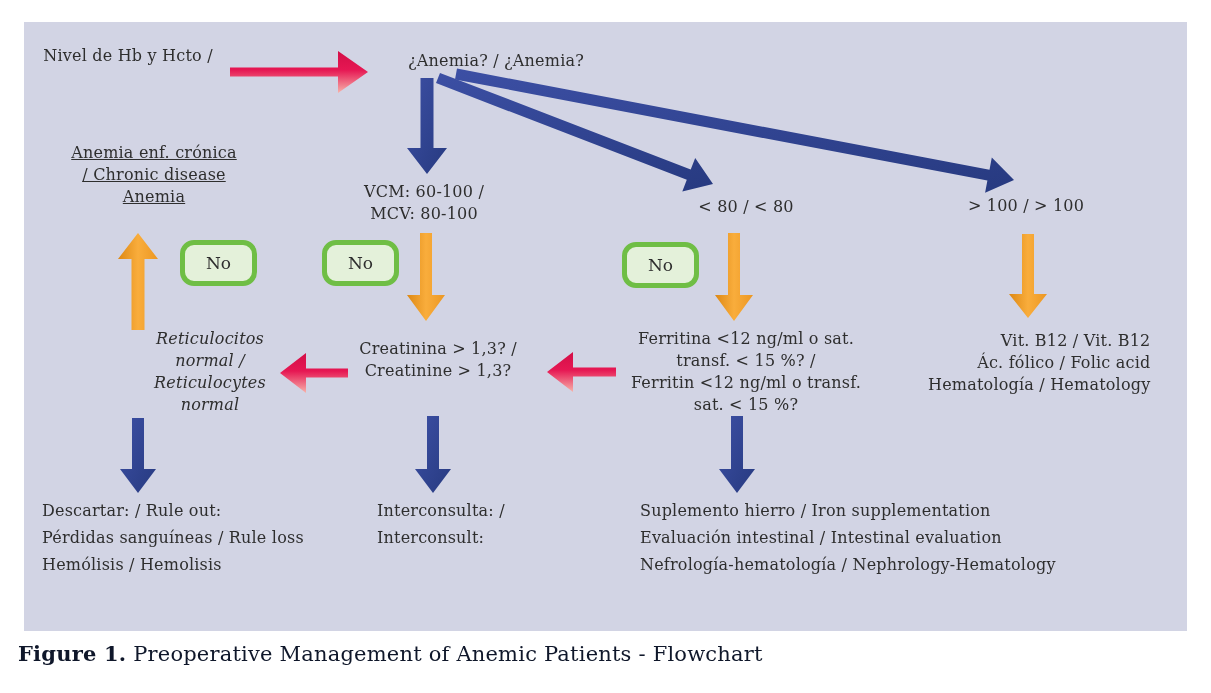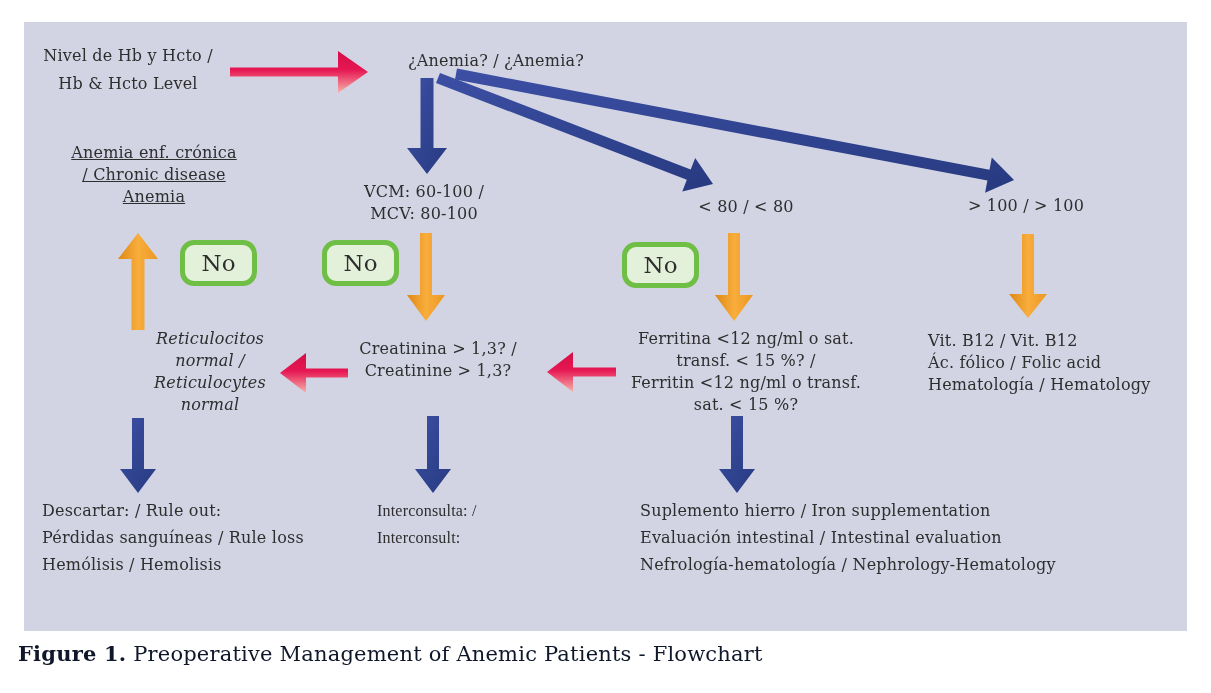--- a/index.html
+++ b/index.html
@@ -13,21 +13,21 @@
     background:#d2d4e4;
   }
   .arrow-layer{position:absolute;left:0;top:0;width:1211px;height:693px;pointer-events:none;}
   .node{position:absolute;font-size:16px;line-height:22px;letter-spacing:0.2px;}
   .node.center{text-align:center;}
   .node.loose{line-height:27px;}
   .no-box{
     position:absolute;width:67px;height:36px;
     background:#e4f1da;border:5px solid #6fbe45;border-radius:14px;
     display:flex;align-items:center;justify-content:center;
-    font-size:23px;color:#2e2e2e;
+    font-size:17px;color:#2e2e2e;
   }
   .caption{
     position:absolute;left:18px;top:641px;font-size:21px;color:#0f172a;
     letter-spacing:0.2px;
   }
   .caption b{font-weight:bold;}
 </style>
 </head>
 <body>
 
@@ -65,21 +65,20 @@
     <polygon points="1022.0,234.0 1022.0,294.0 1009.0,294.0 1028.0,318.0 1047.0,294.0 1034.0,294.0 1034.0,234.0" fill="url(#gradOrange)"></polygon>
     <polygon points="348.0,368.5 306.0,368.5 306.0,353.0 280.0,373.0 306.0,393.0 306.0,377.5 348.0,377.5" fill="url(#gradRed)"></polygon>
     <polygon points="616.0,367.5 573.0,367.5 573.0,352.0 547.0,372.0 573.0,392.0 573.0,376.5 616.0,376.5" fill="url(#gradRed)"></polygon>
     <polygon points="132.0,418.0 132.0,469.0 120.0,469.0 138.0,493.0 156.0,469.0 144.0,469.0 144.0,418.0" fill="url(#gradBlue)"></polygon>
     <polygon points="427.0,416.0 427.0,469.0 415.0,469.0 433.0,493.0 451.0,469.0 439.0,469.0 439.0,416.0" fill="url(#gradBlue)"></polygon>
     <polygon points="731.0,416.0 731.0,469.0 719.0,469.0 737.0,493.0 755.0,469.0 743.0,469.0 743.0,416.0" fill="url(#gradBlue)"></polygon>
   </svg>
 
 <div class="node center" style="left:28px;top:42px;width:200px;line-height:28px;">
   <div>Nivel de Hb y Hcto /</div>
-  <div>Hb &amp; Hcto Level</div>
 </div>
 
 <div class="node" style="left:408px;top:50px;">
   <div>¿Anemia? / ¿Anemia?</div>
 </div>
 
 <div class="node center" style="left:54px;top:142px;width:200px;text-decoration:underline;">
   <div>Anemia enf. crónica</div>
   <div>/ Chronic disease</div>
   <div>Anemia</div>
@@ -120,33 +119,33 @@
   <div>Creatinine &gt; 1,3?</div>
 </div>
 
 <div class="node center" style="left:620px;top:328px;width:252px;">
   <div>Ferritina &lt;12 ng/ml o sat.</div>
   <div>transf. &lt; 15 %? /</div>
   <div>Ferritin &lt;12 ng/ml o transf.</div>
   <div>sat. &lt; 15 %?</div>
 </div>
 
-<div class="node" style="left:928px;top:330px;">
+<div class="node" style="left:928px;top:330px;text-align:right;">
   <div>Vit. B12 / Vit. B12</div>
   <div>Ác. fólico / Folic acid</div>
   <div>Hematología / Hematology</div>
 </div>
 
 <div class="node loose" style="left:42px;top:497px;">
   <div>Descartar: / Rule out:</div>
   <div>Pérdidas sanguíneas / Rule loss</div>
   <div>Hemólisis / Hemolisis</div>
 </div>
 
-<div class="node loose" style="left:377px;top:497px;font-family:Liberation Serif, serif;">
+<div class="node loose" style="left:377px;top:497px;">
   <div>Interconsulta: /</div>
   <div>Interconsult:</div>
 </div>
 
 <div class="node loose" style="left:640px;top:497px;">
   <div>Suplemento hierro / Iron supplementation</div>
   <div>Evaluación intestinal / Intestinal evaluation</div>
   <div>Nefrología-hematología / Nephrology-Hematology</div>
 </div>
 

